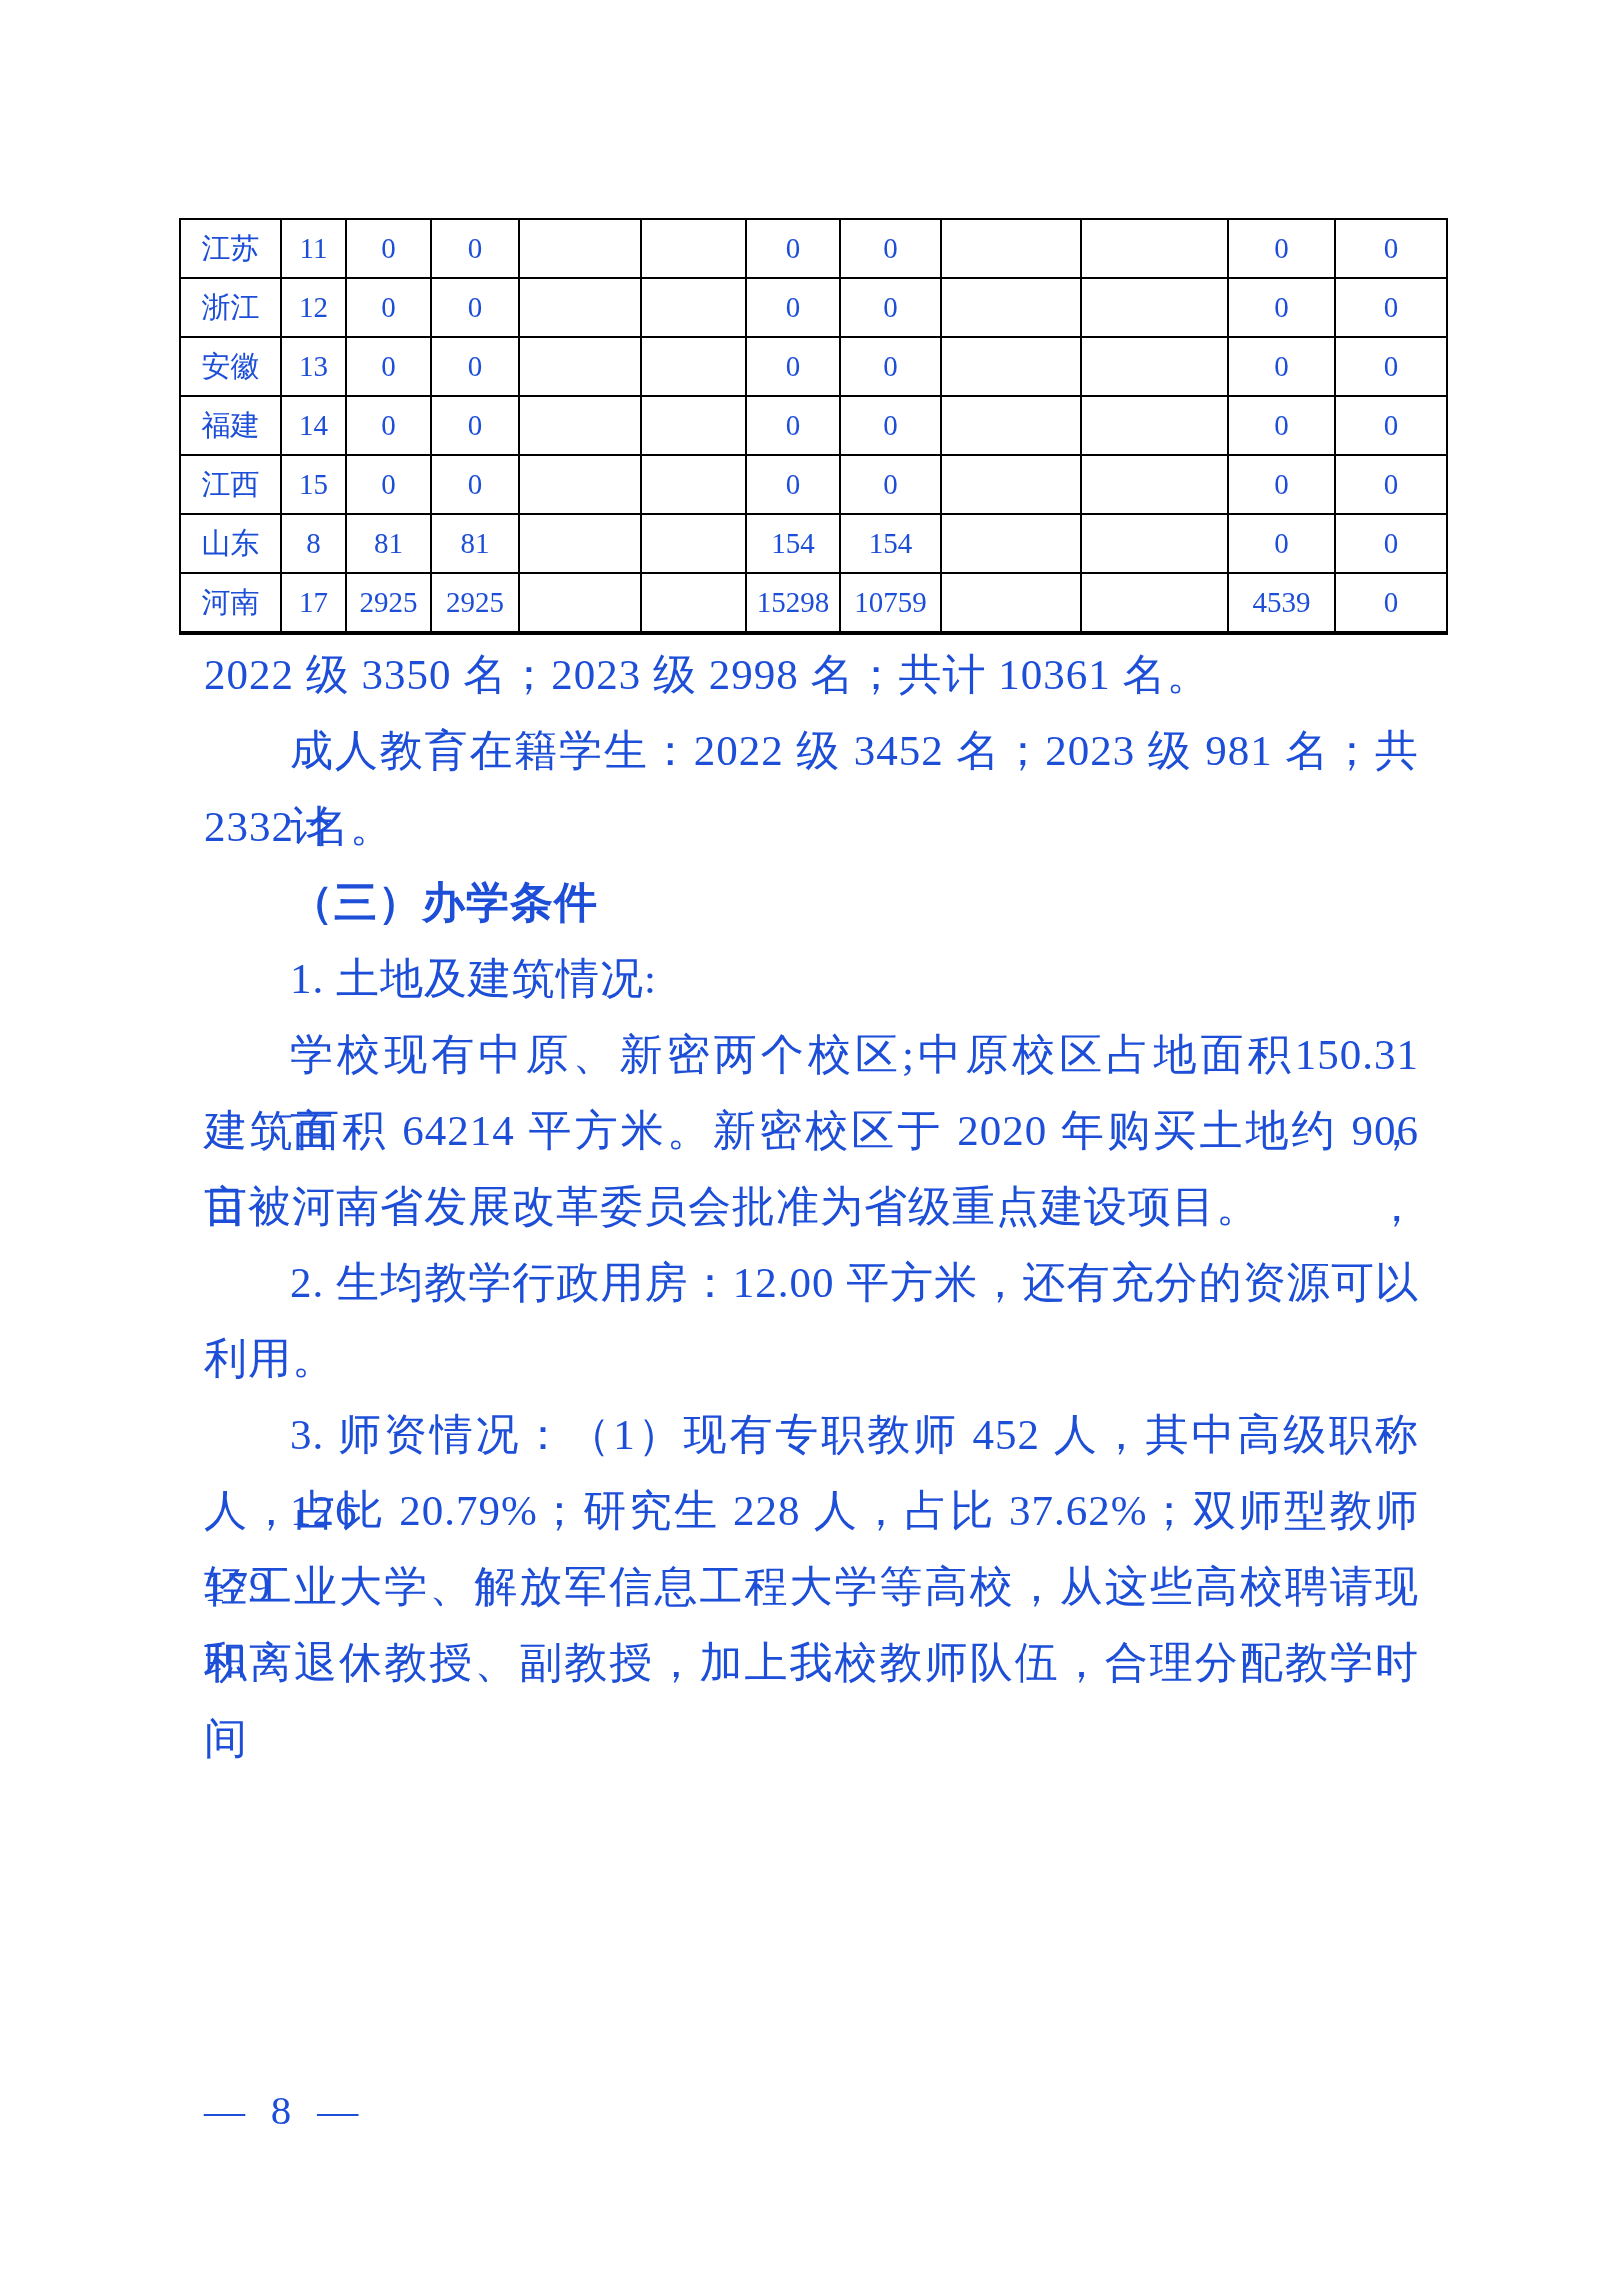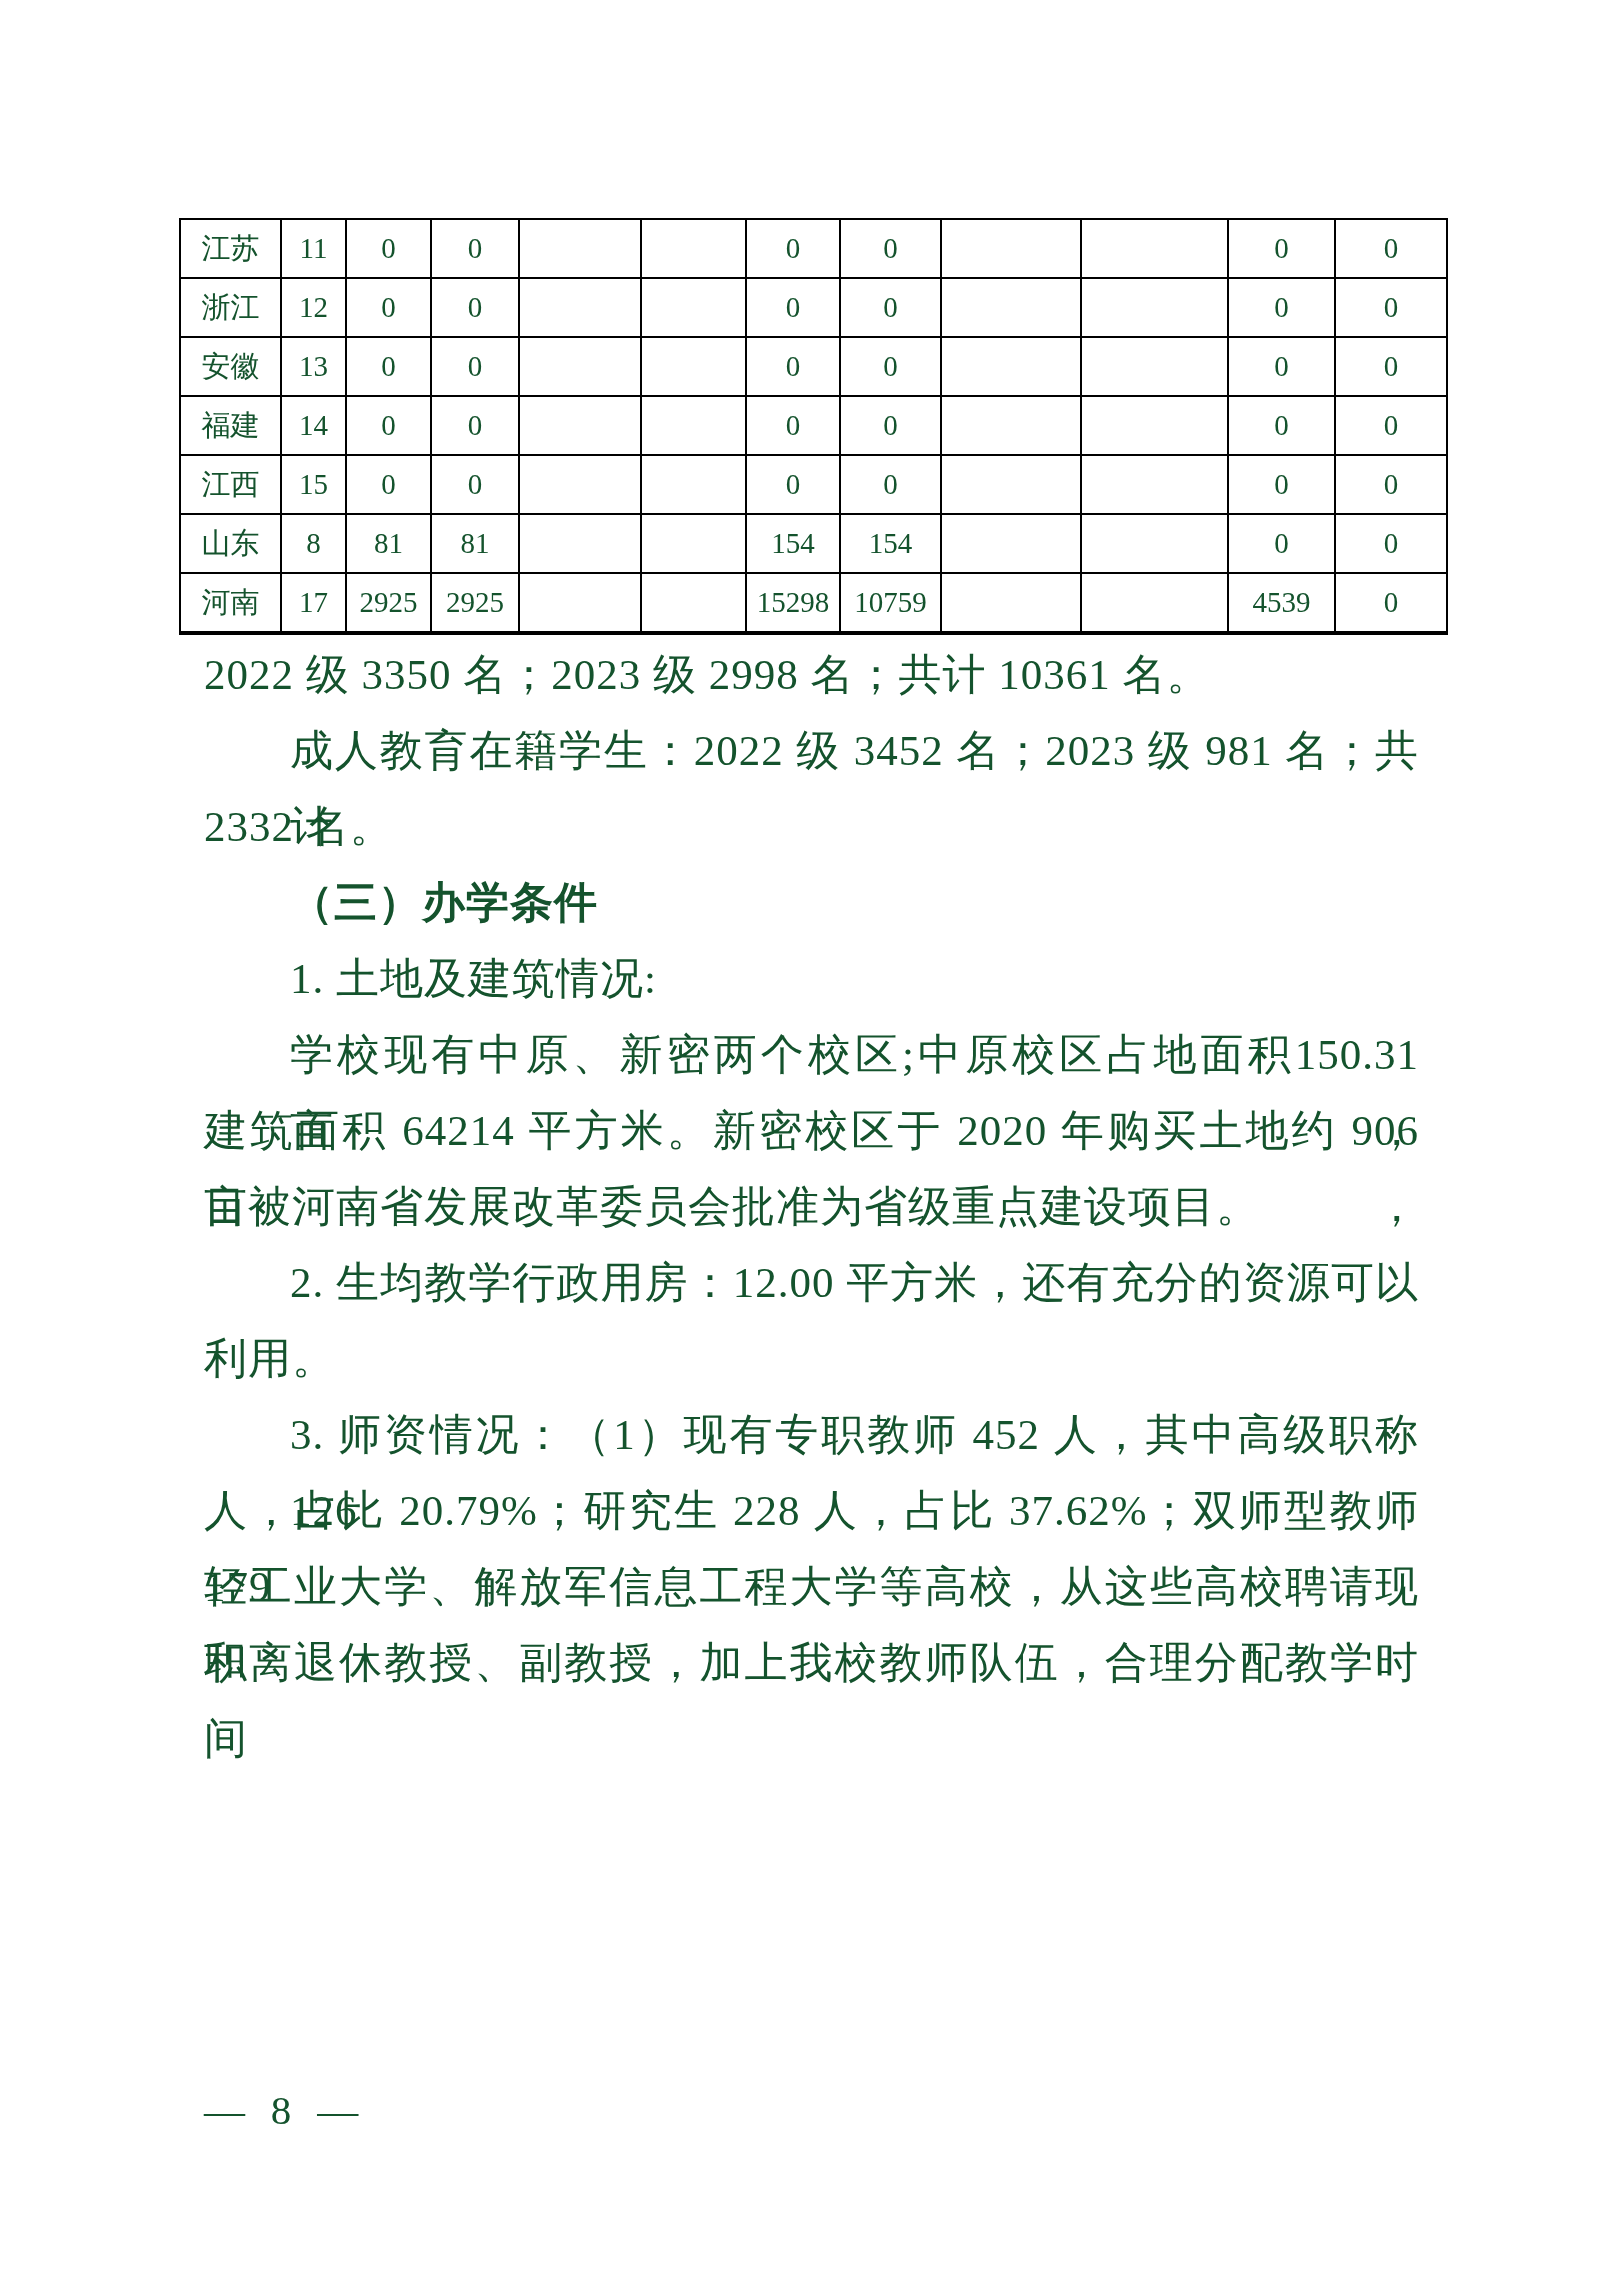--- a/index.html
+++ b/index.html
@@ -3,21 +3,21 @@
 <meta charset="utf-8">
 <style>
   html, body { margin: 0; padding: 0; background: #888; }
   .page {
     position: relative;
     width: 1621px;
     height: 2293px;
     margin: 0 auto;
     background: #ffffff;
     overflow: hidden;
-    color: #14532d;
+    color: #1d4ed8;
     font-family: "Liberation Serif", serif;
   }
   
   .doc-table {
     position: absolute;
     left: 179px;
     top: 218px;
     border-collapse: collapse;
     table-layout: fixed;
     border: 2.9px solid #000;

